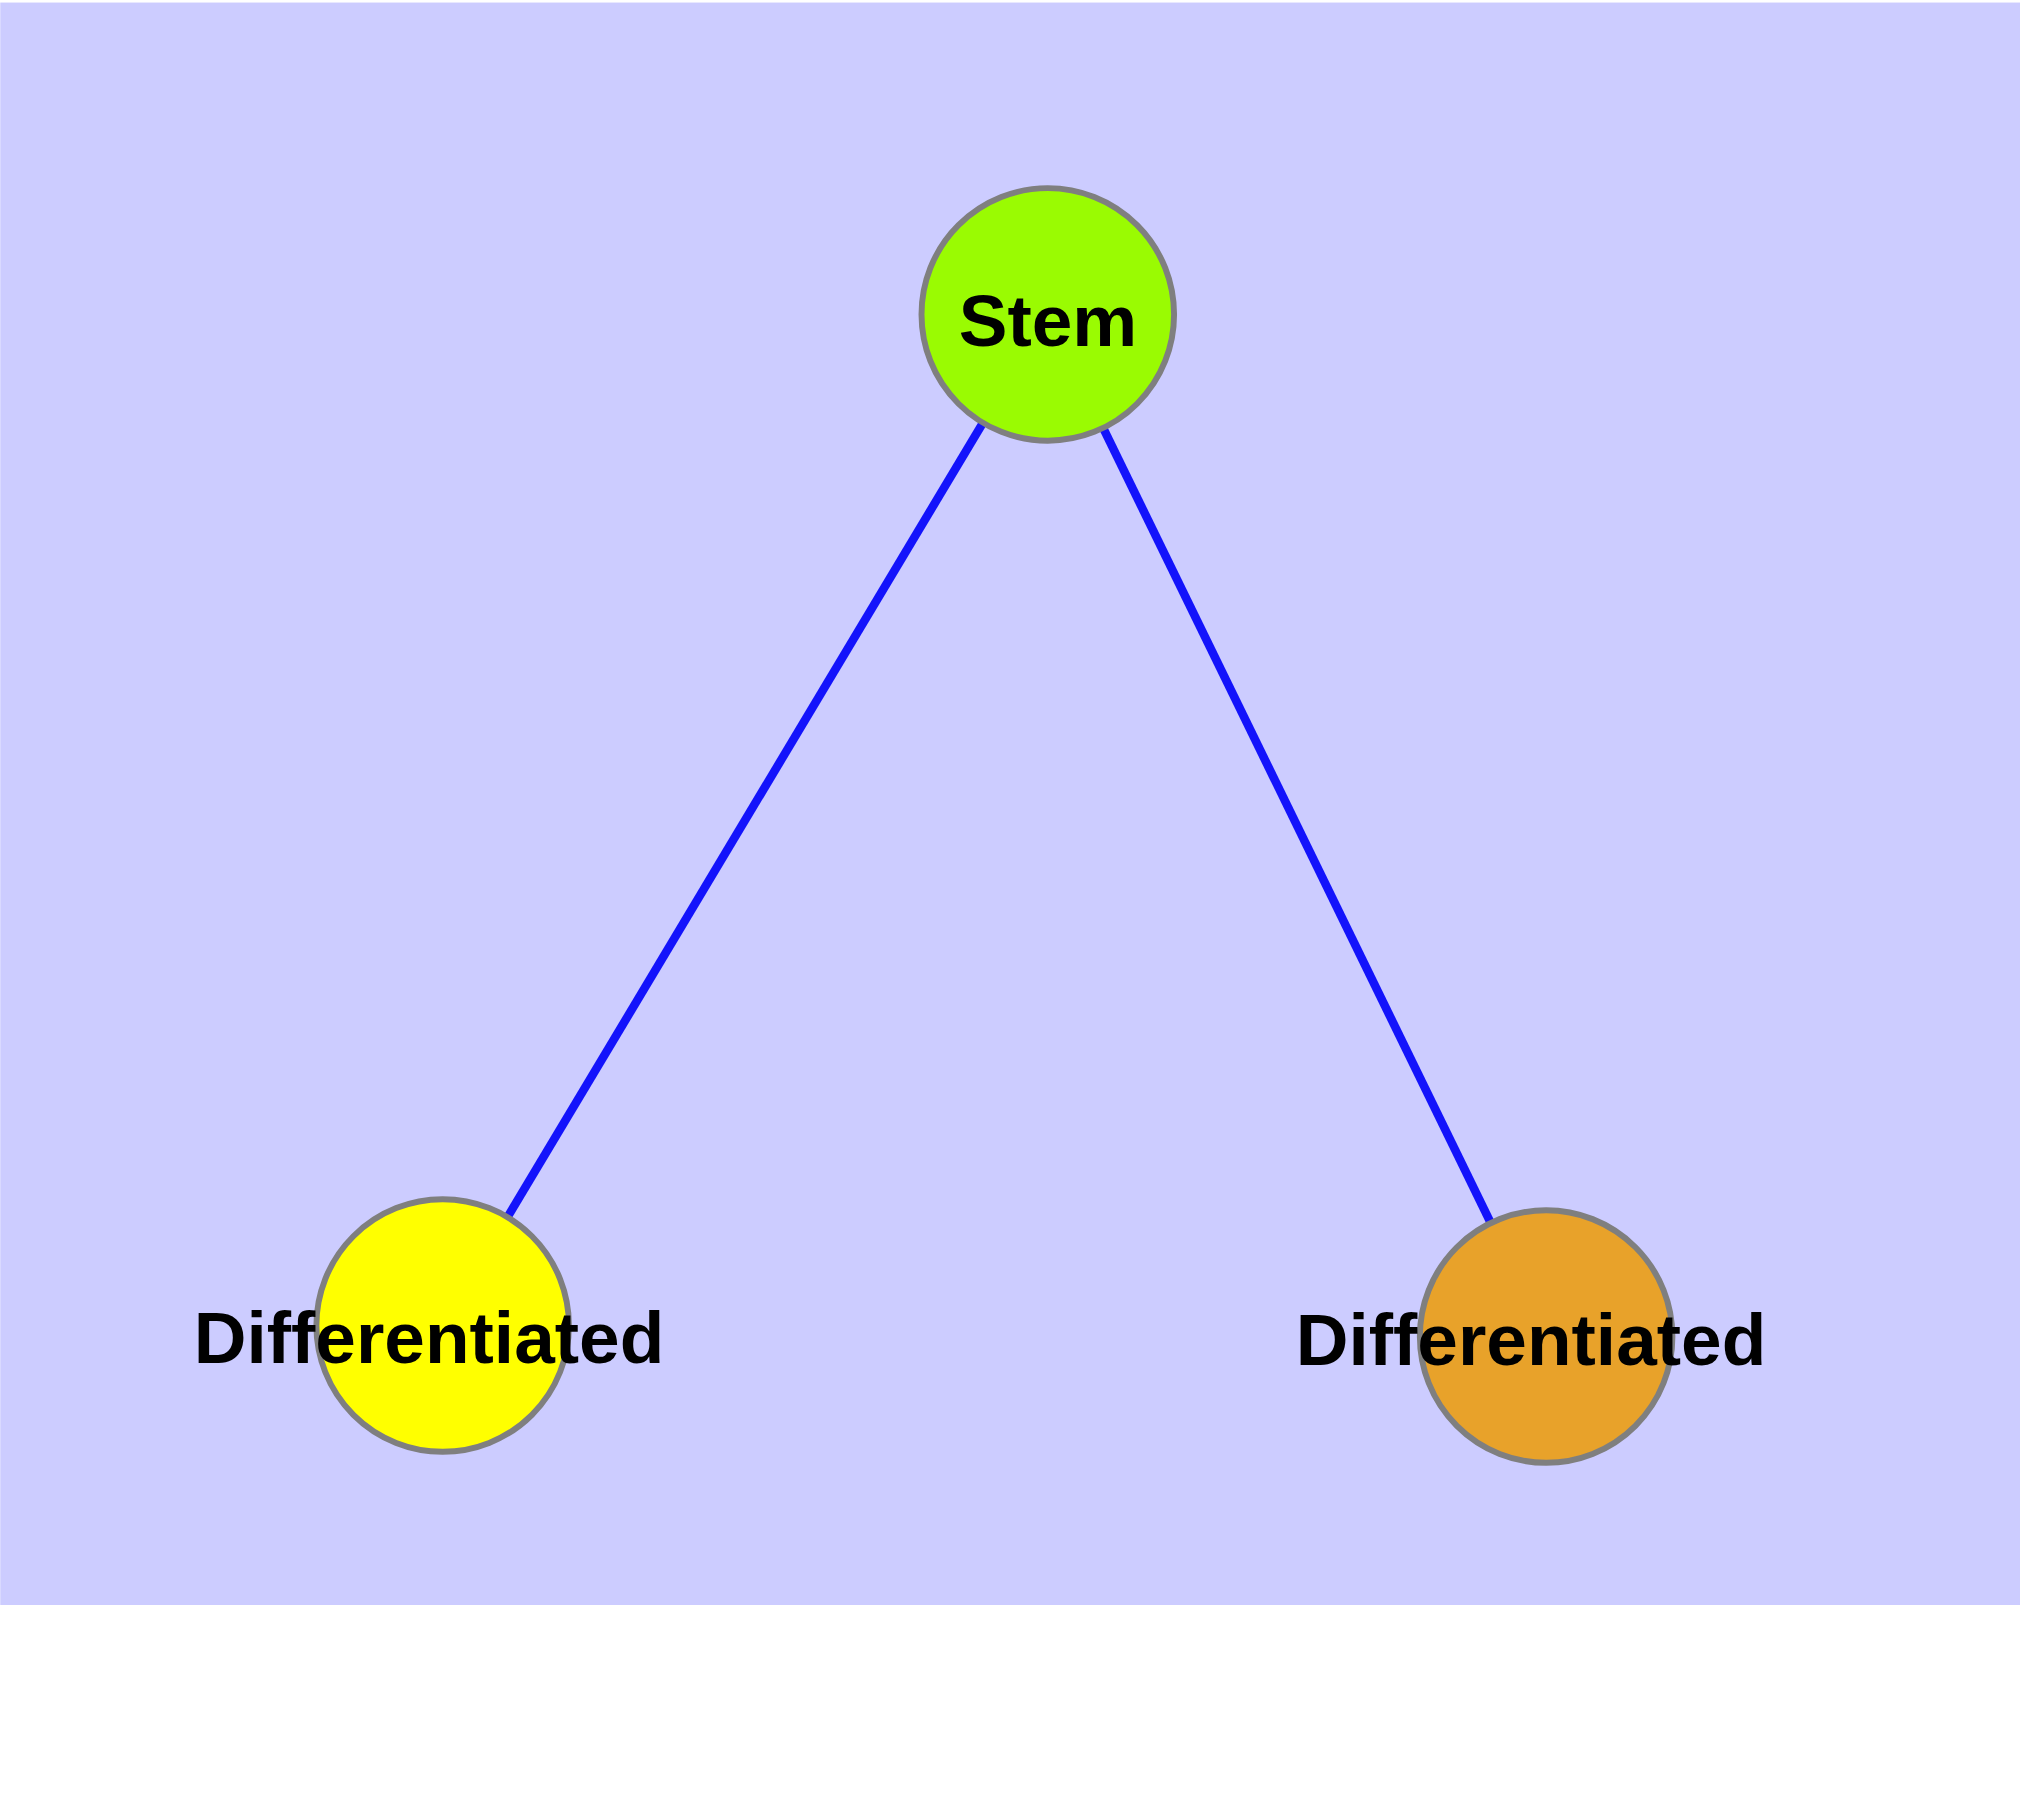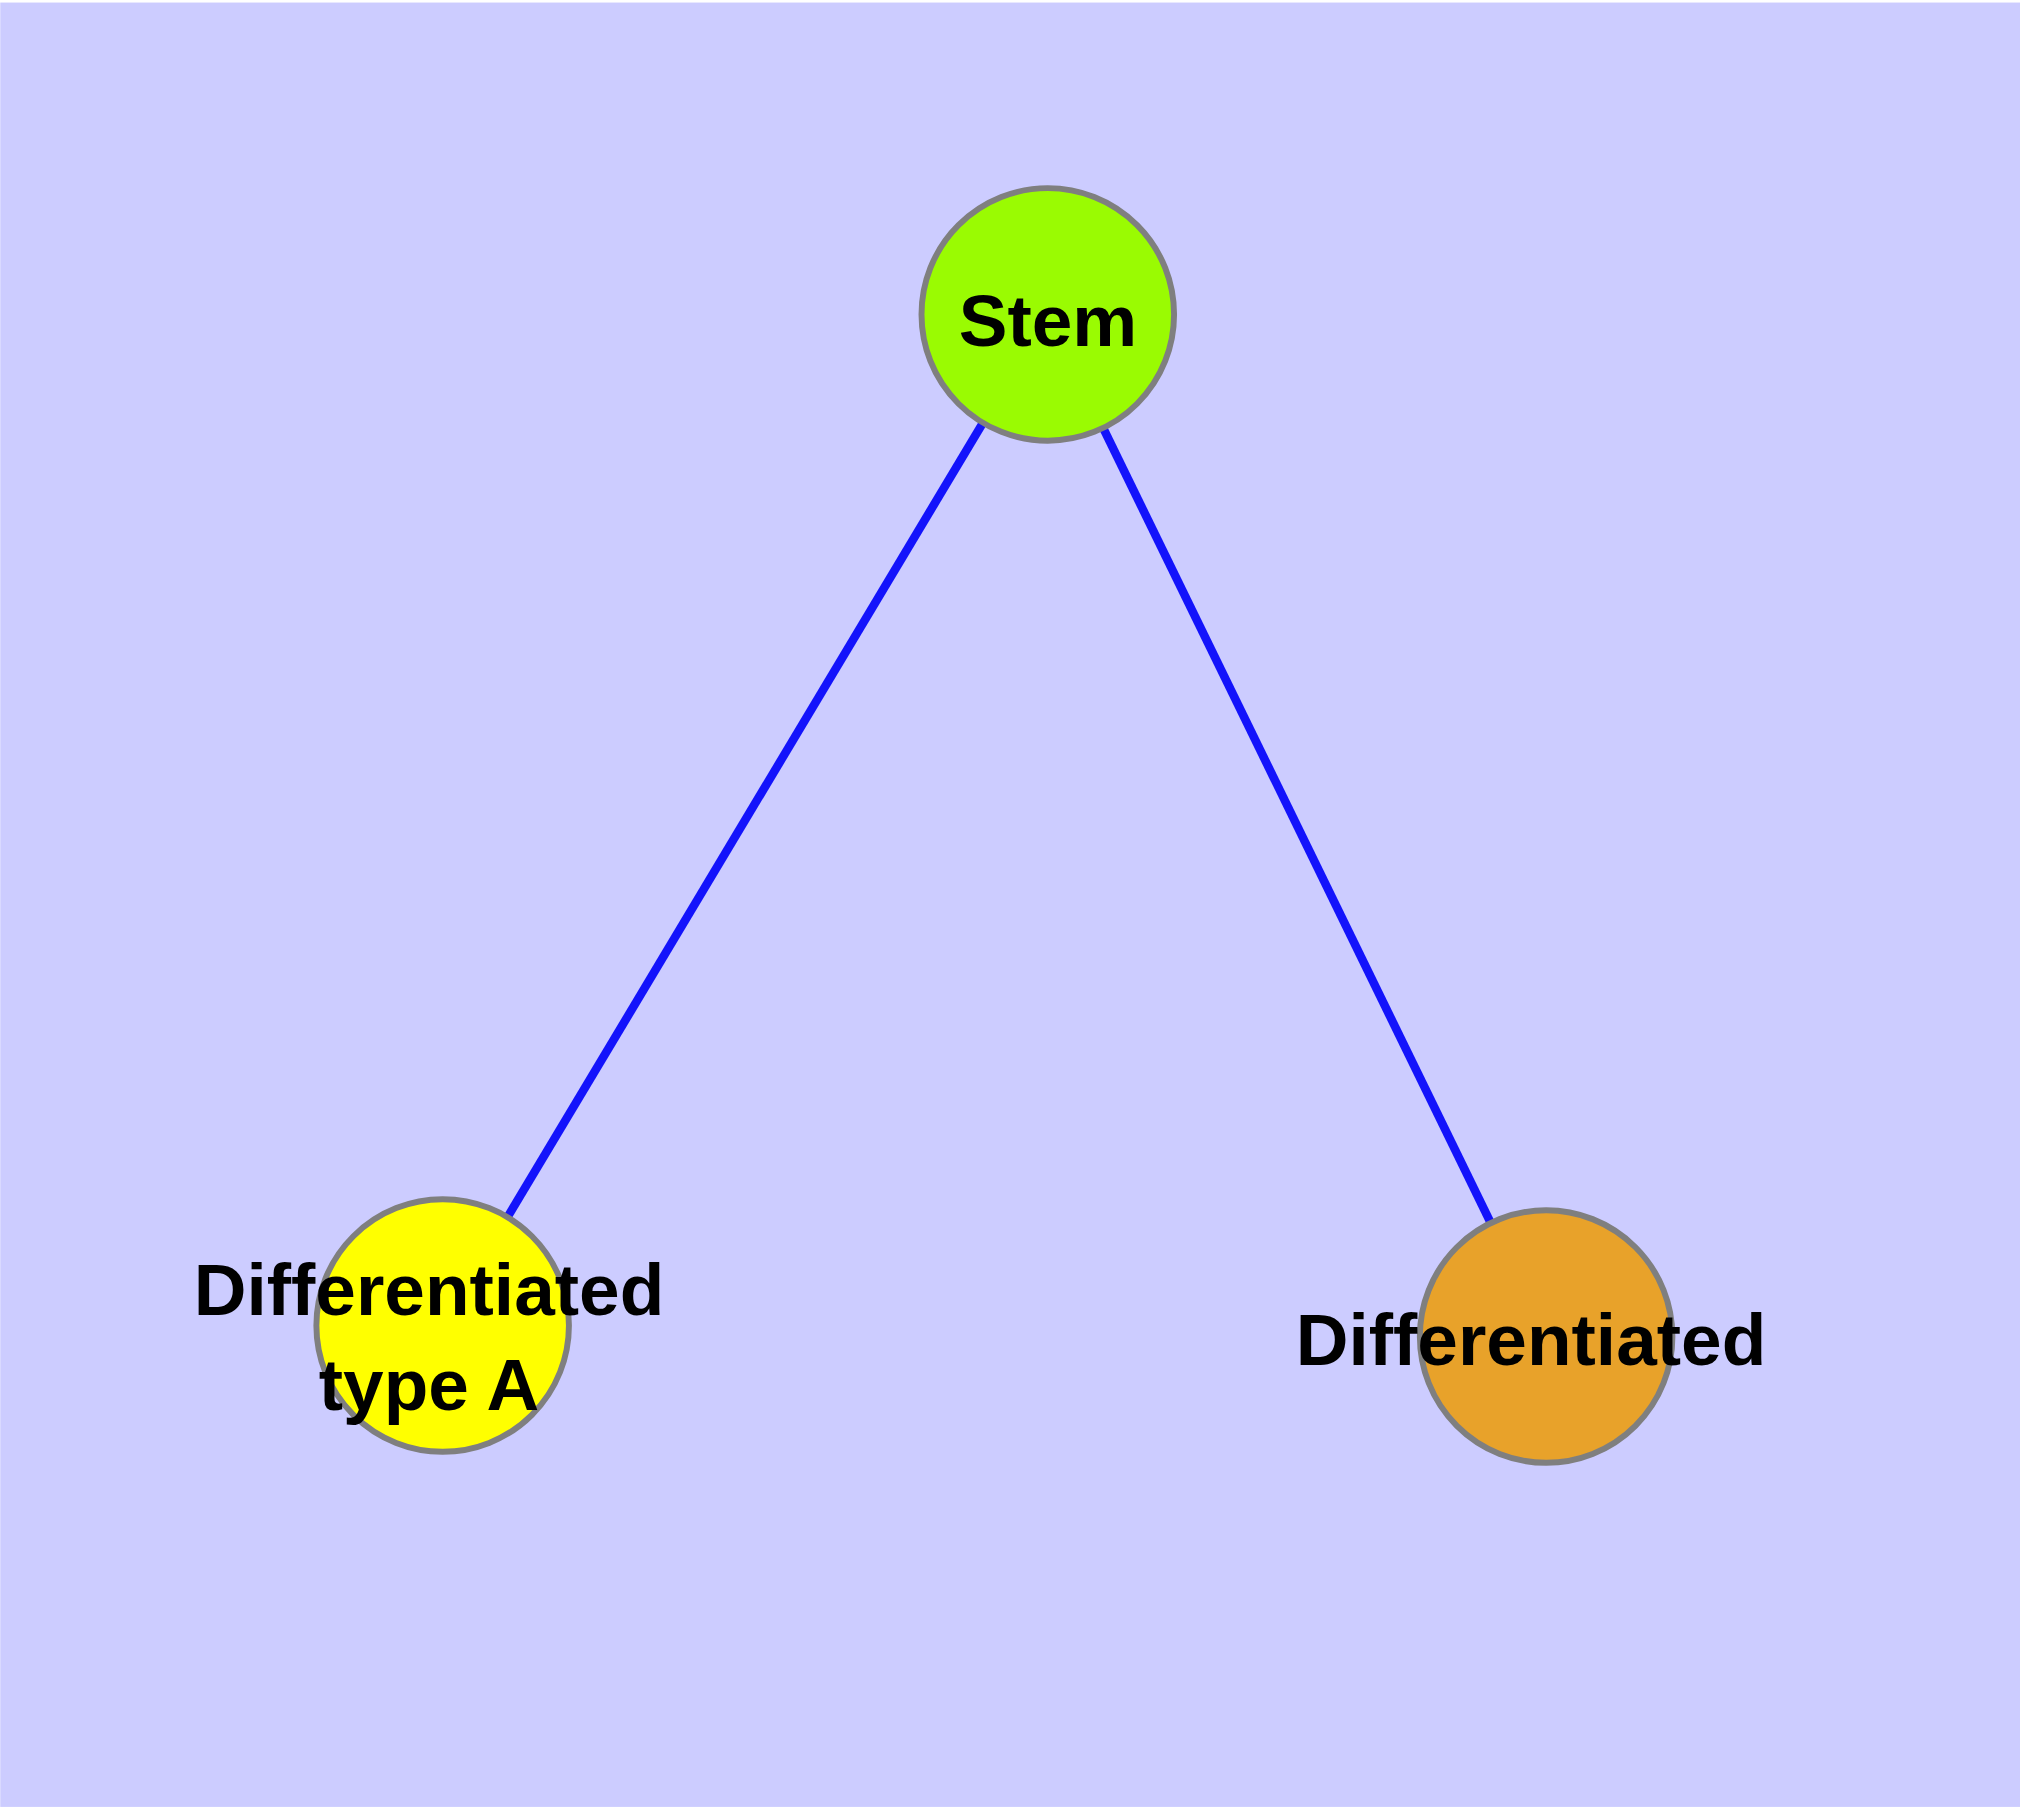--- a/index.html
+++ b/index.html
@@ -1,19 +1,19 @@
 <!DOCTYPE html>
 <html style="font-size:13.6px"><head>
 <meta charset="utf-8">
 <style>
   html, body { margin: 0; padding: 0; background: #ffffff; }
   .stage {
     position: relative;
     width: 2021px;
-    height: 1812px;
+    height: 1605px;
     background: #ffffff;
     font-family: "Liberation Sans", sans-serif;
     overflow: hidden;
   }
   svg.graph {
     position: absolute;
     left: 0; top: 0;
     width: 2021px;
     height: 1812px;
     display: block;
@@ -52,21 +52,20 @@
     <circle class="node-circle" cx="522" cy="1564" r="149" fill="#ffff00" stroke="#7f7f7f"></circle>
     <circle class="node-circle" cx="1824" cy="1577" r="149" fill="#e8a22a" stroke="#7f7f7f"></circle>
   </svg>
 
   <div class="node-label label-stem">
     <span>Stem</span>
   </div>
 
   <div class="node-label label-type-a">
     <div>Differentiated</div>
-    <div>type A</div>
   </div>
 
   <div class="node-label label-type-b">
     <div>Differentiated</div>
   </div>
 
 </div>
 
 
 </body></html>

